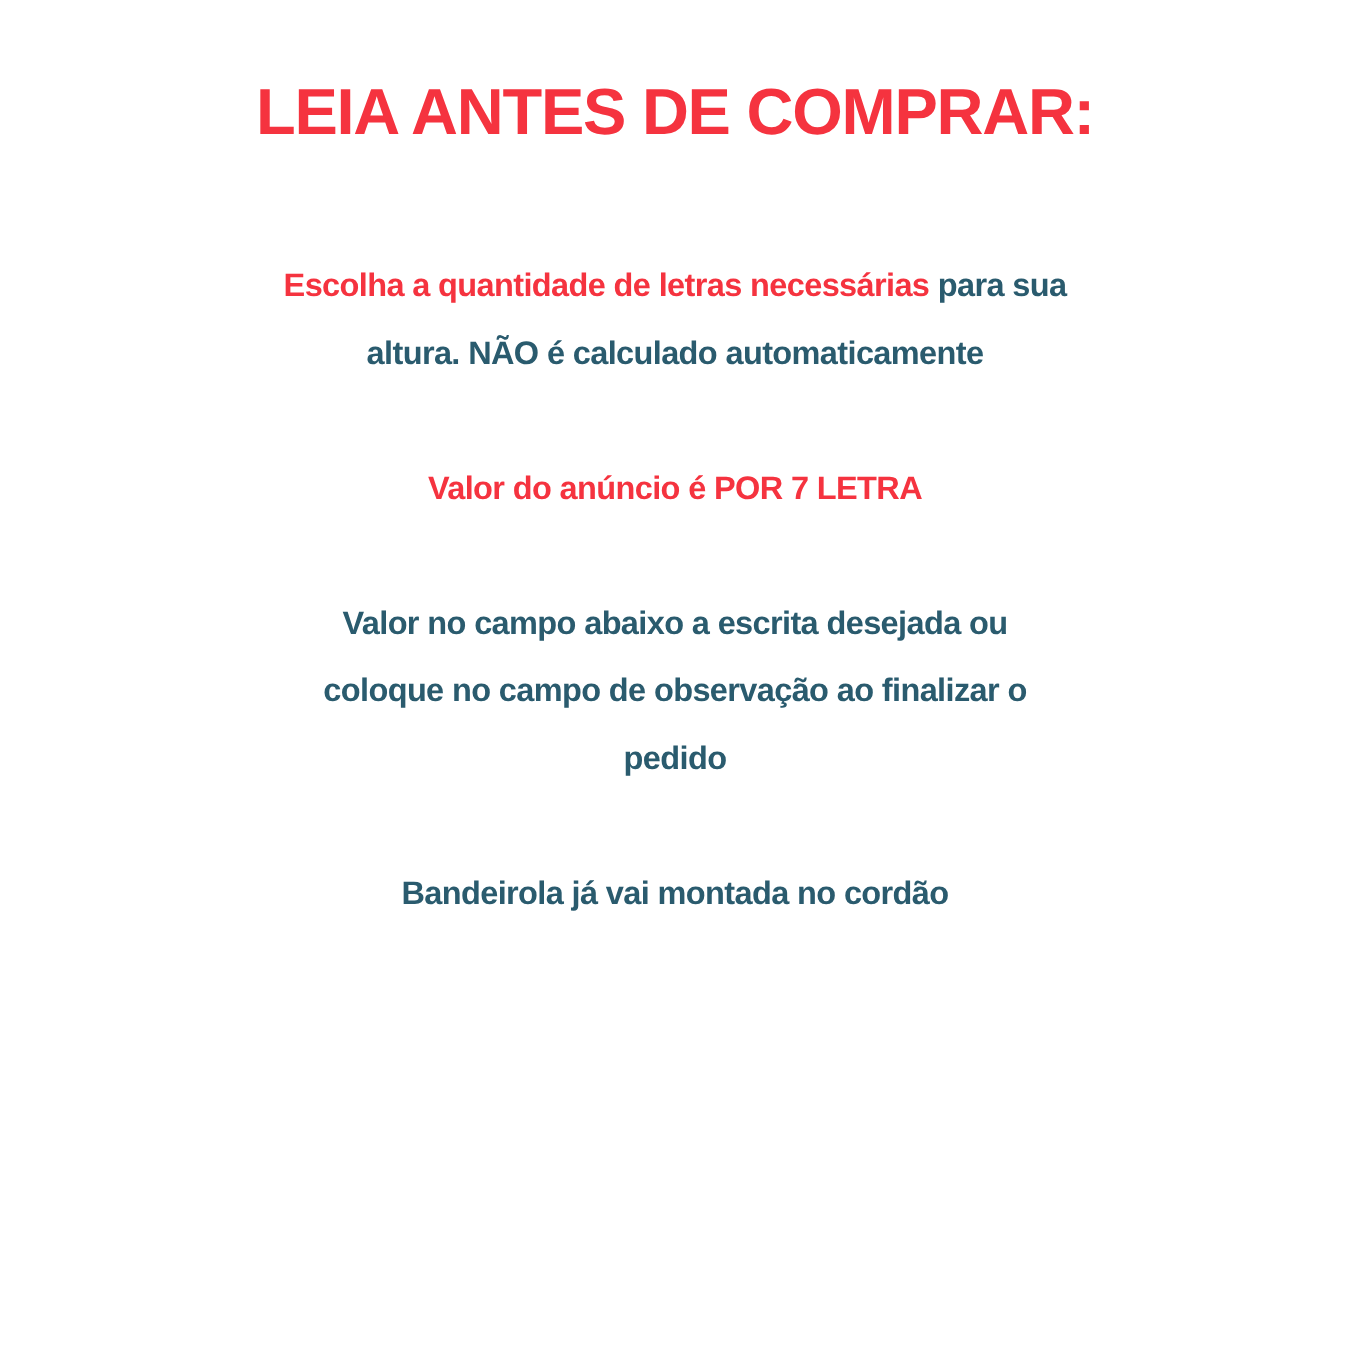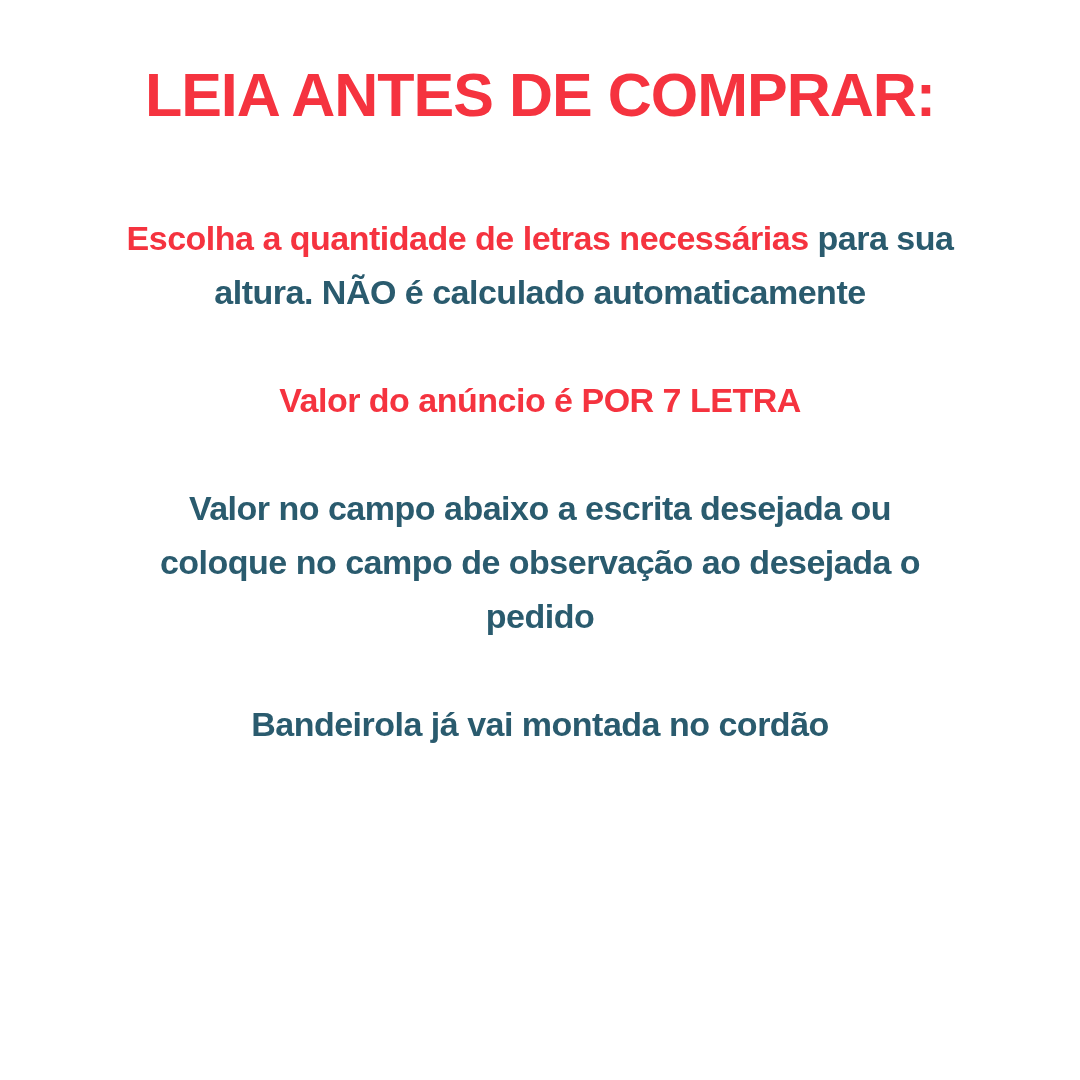--- a/index.html
+++ b/index.html
@@ -17,28 +17,28 @@
   .poster {
     width: 1080px;
     height: 1080px;
     background: var(--color-bg);
     font-family: "Liberation Sans", "DejaVu Sans", sans-serif;
     font-weight: 700;
     text-align: center;
   }
   .title {
     margin-top: 62px;
-    font-size: 61px;
+    font-size: 52px;
     line-height: 1.1;
     letter-spacing: -1px;
     white-space: nowrap;
   }
   .para {
     margin-top: 54px;
-    font-size: 34px;
+    font-size: 26px;
     line-height: 54px;
     letter-spacing: -0.5px;
   }
   .para.first {
     margin-top: 82px;
   }
   .line {
     white-space: nowrap;
   }
   [data-color="red"]  { color: var(--color-red); }
@@ -64,21 +64,21 @@
     <div class="line">
       <span data-color="red">Valor do anúncio é POR 7 LETRA</span>
     </div>
   </div>
 
   <div class="para">
     <div class="line">
       <span data-color="teal">Valor no campo abaixo a escrita desejada ou</span>
     </div>
     <div class="line">
-      <span data-color="teal">coloque no campo de observação ao desejada o</span>
+      <span data-color="teal">coloque no campo de observação ao finalizar o</span>
     </div>
     <div class="line">
       <span data-color="teal">pedido</span>
     </div>
   </div>
 
 
   <div class="para">
     <div class="line">
       <span data-color="teal">Bandeirola já vai montada no cordão</span>

